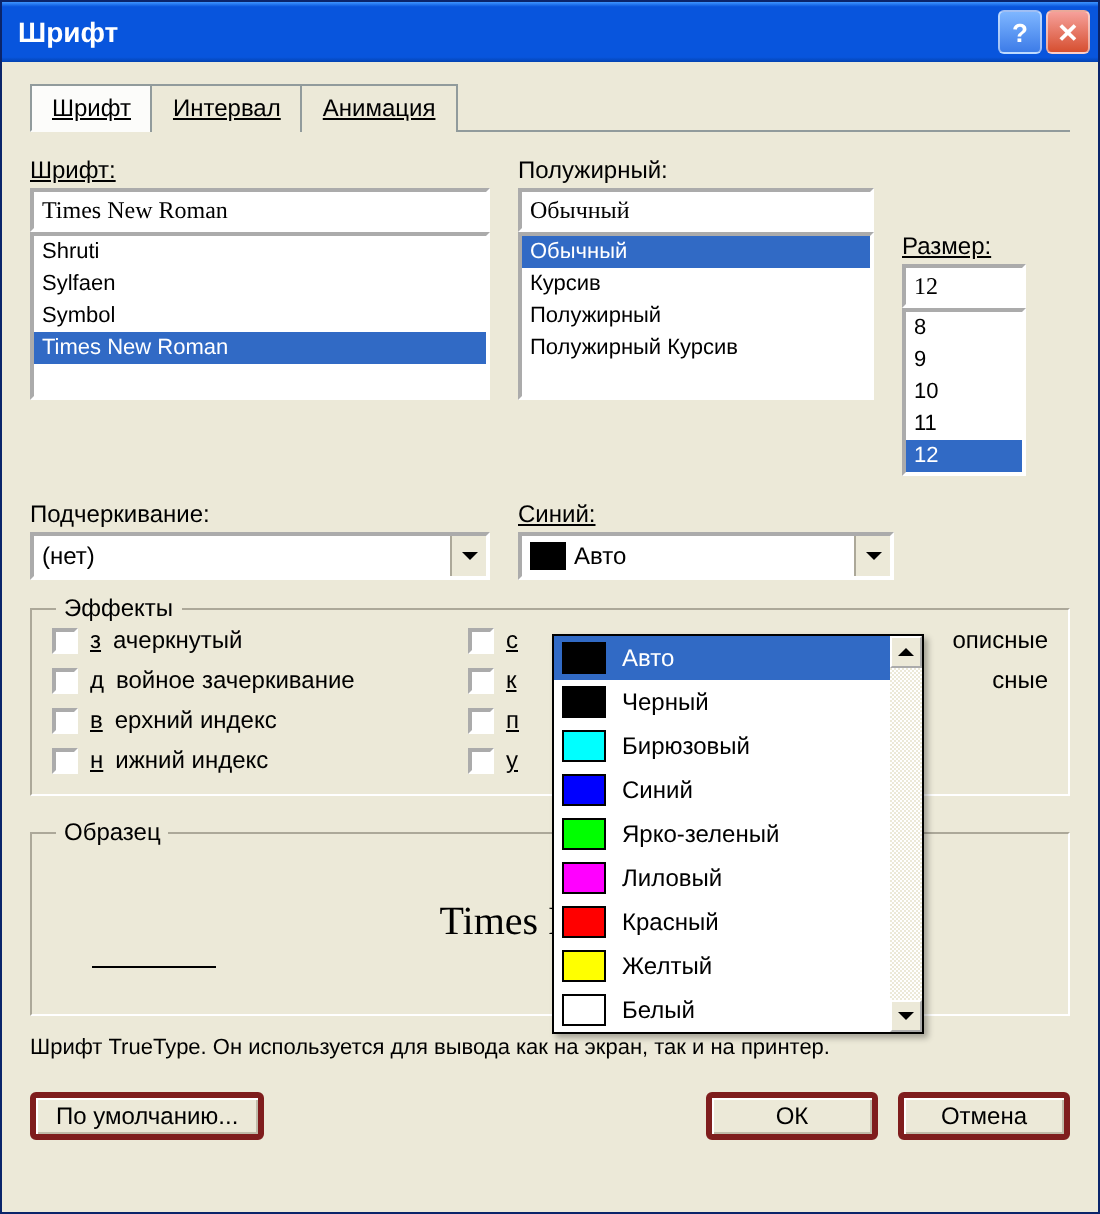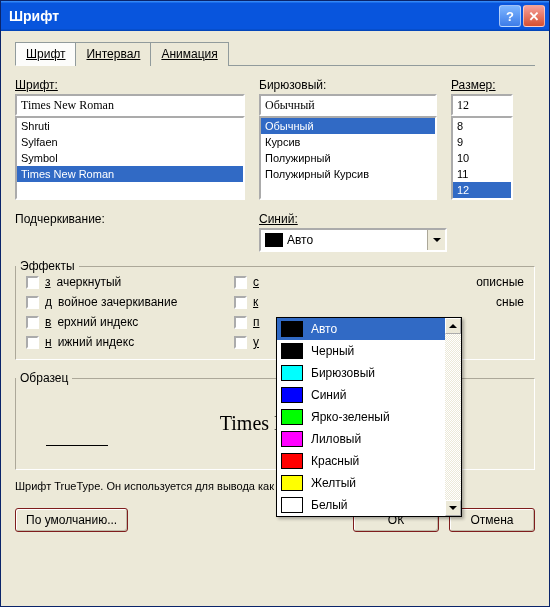--- a/index.html
+++ b/index.html
@@ -17,21 +17,21 @@
   .body { padding: 10px 14px 12px 14px; position: relative; }
   
   .tabs { display: flex; border-bottom: 1px solid #919b9c; margin-bottom: 12px; }
   .tab { padding: 4px 10px 4px 10px; border: 1px solid #919b9c; border-bottom: none; background: #ece9d8; font-size: 12px; position: relative; top: 1px; margin-right: -1px; }
   .tab.active { background: #fcfcfa; border-bottom: 1px solid #fcfcfa; }
   .tab .ul { text-decoration: underline; }
   
   .row { display: flex; gap: 14px; margin-bottom: 8px; }
   .col-font { flex: 0 0 230px; }
   .col-style { flex: 0 0 178px; }
-  .col-size { flex: 0 0 62px; }
+  .col-size { flex: 0 0 62px; margin-top: 38px; }
   
   .lbl { font-size: 12px; margin-bottom: 2px; display: block; }
   .lbl .ul { text-decoration: underline; }
   
   .textbox { width: 100%; height: 22px; border: 2px inset #fff; background: #fff; padding: 2px 4px; font-family: Tahoma; font-size: 12px; }
   
   .listbox { width: 100%; border: 2px inset #fff; background: #fff; overflow: hidden; position: relative; }
   .listbox-inner { overflow-y: scroll; height: 100%; }
   .listbox-item { padding: 0 4px; font-size: 11px; line-height: 16px; cursor: default; white-space: nowrap; }
   .listbox-item.selected { background: #316ac5; color: #fff; }
@@ -43,37 +43,37 @@
   .col-ul { flex: 0 0 230px; }
   .col-color { flex: 0 0 188px; }
   
   .combo { display: flex; width: 100%; height: 24px; border: 2px inset #fff; background: #fff; }
   .combo-text { flex: 1; padding: 2px 4px; font-size: 12px; display: flex; align-items: center; }
   .combo-btn { width: 18px; background: #ece9d8; border-left: 1px solid #aca899; display: flex; align-items: center; justify-content: center; }
   .combo-btn::after { content: ""; border-left: 4px solid transparent; border-right: 4px solid transparent; border-top: 4px solid #000; }
   .swatch-sm { width: 18px; height: 14px; border: 1px solid #000; margin-right: 4px; background: #000; }
   
   .groupbox { border: 1px solid #fff; border-top-color: #aca899; border-left-color: #aca899; padding: 8px 10px 10px 10px; margin-top: 14px; position: relative; }
-  .groupbox-title { position: absolute; top: -8px; left: 0; background: #ece9d8; padding: 0 4px; font-size: 12px; }
+  .groupbox-title { position: absolute; top: -8px; left: 12px; background: #ece9d8; padding: 0 4px; font-size: 12px; }
   
   .fx-grid { display: flex; gap: 8px; }
   .fx-col { flex: 1; display: flex; flex-direction: column; gap: 6px; }
   .chk { display: flex; align-items: center; gap: 6px; font-size: 12px; }
   .chk-box { width: 13px; height: 13px; border: 2px inset #fff; background: #fff; flex-shrink: 0; }
   .chk .ul { text-decoration: underline; }
   
   .sample-area { height: 72px; display: flex; align-items: center; justify-content: center; background: #ece9d8; position: relative; }
   .sample-line { position: absolute; left: 20px; top: 58px; width: 62px; border-top: 1px solid #000; }
   .sample-text { font-family: "Times New Roman", serif; font-size: 20px; }
   
   .hint { font-size: 11px; margin-top: 10px; margin-bottom: 16px; }
   
   .btn-row { display: flex; gap: 10px; align-items: center; }
   .btn-row .spacer { flex: 1; }
-  .btn { min-width: 86px; height: 24px; background: #ece9d8; border: 1px solid #7f1d1d; font-size: 12px; padding: 0 10px; display: inline-flex; align-items: center; justify-content: center; border-radius: 3px; box-shadow: inset 1px 1px 0 #fff, inset -1px -1px 0 #c0bba9; }
+  .btn { min-width: 86px; height: 24px; background: #ece9d8; border: 3px solid #7f1d1d; font-size: 12px; padding: 0 10px; display: inline-flex; align-items: center; justify-content: center; border-radius: 3px; box-shadow: inset 1px 1px 0 #fff, inset -1px -1px 0 #c0bba9; }
   
   .dropdown-popup { position: absolute; left: 275px; top: 286px; width: 186px; border: 1px solid #000; background: #fff; z-index: 100; box-shadow: 2px 2px 3px rgba(0,0,0,0.3); }
   .dd-scroll { display: flex; }
   .dd-list { flex: 1; }
   .dd-item { display: flex; align-items: center; height: 22px; padding: 0 4px; font-size: 12px; cursor: default; }
   .dd-item.selected { background: #316ac5; color: #fff; }
   .dd-swatch { width: 22px; height: 16px; border: 1px solid #000; margin-right: 8px; flex-shrink: 0; }
   .dd-scrollbar { width: 16px; background: #ece9d8; display: flex; flex-direction: column; }
   .sb-btn { height: 16px; background: #ece9d8; border: 1px outset #fff; display: flex; align-items: center; justify-content: center; }
   .sb-btn::after { content: ""; }
@@ -114,21 +114,21 @@
         <div class="listbox lb-font">
           <div class="listbox-inner" id="lb-font">
               <div class="listbox-item">Shruti</div>
               <div class="listbox-item">Sylfaen</div>
               <div class="listbox-item">Symbol</div>
               <div class="listbox-item selected">Times New Roman</div>
             </div>
         </div>
       </div>
       <div class="col-style">
-        <span class="lbl">Бирюзовый:</span>
+        <span class="lbl">Полужирный:</span>
         <input class="textbox" value="Обычный" style="">
         <div class="listbox lb-style">
           <div class="listbox-inner" id="lb-style">
               <div class="listbox-item selected">Обычный</div>
               <div class="listbox-item">Курсив</div>
               <div class="listbox-item">Полужирный</div>
               <div class="listbox-item">Полужирный Курсив</div>
             </div>
         </div>
       </div>
@@ -143,20 +143,24 @@
               <div class="listbox-item">11</div>
               <div class="listbox-item selected">12</div>
             </div>
         </div>
       </div>
     </div>
 
     <div class="row2">
       <div class="col-ul">
         <span class="lbl">Подчеркивание:</span>
+        <div class="combo">
+          <div class="combo-text">(нет)</div>
+          <div class="combo-btn"></div>
+        </div>
       </div>
       <div class="col-color">
         <span class="lbl"><span class="ul">Синий:</span></span>
         <div class="combo">
           <div class="combo-text">
             <span class="swatch-sm"></span>
             <span>Авто</span>
           </div>
           <div class="combo-btn"></div>
         </div>

